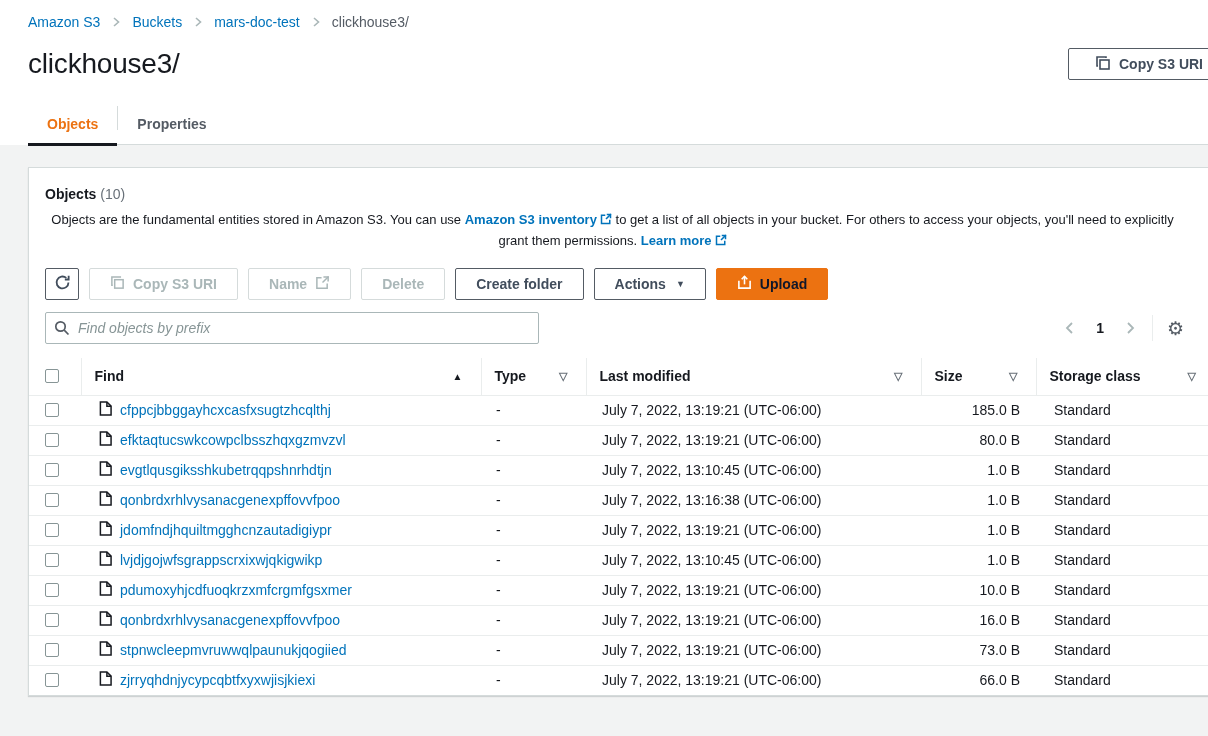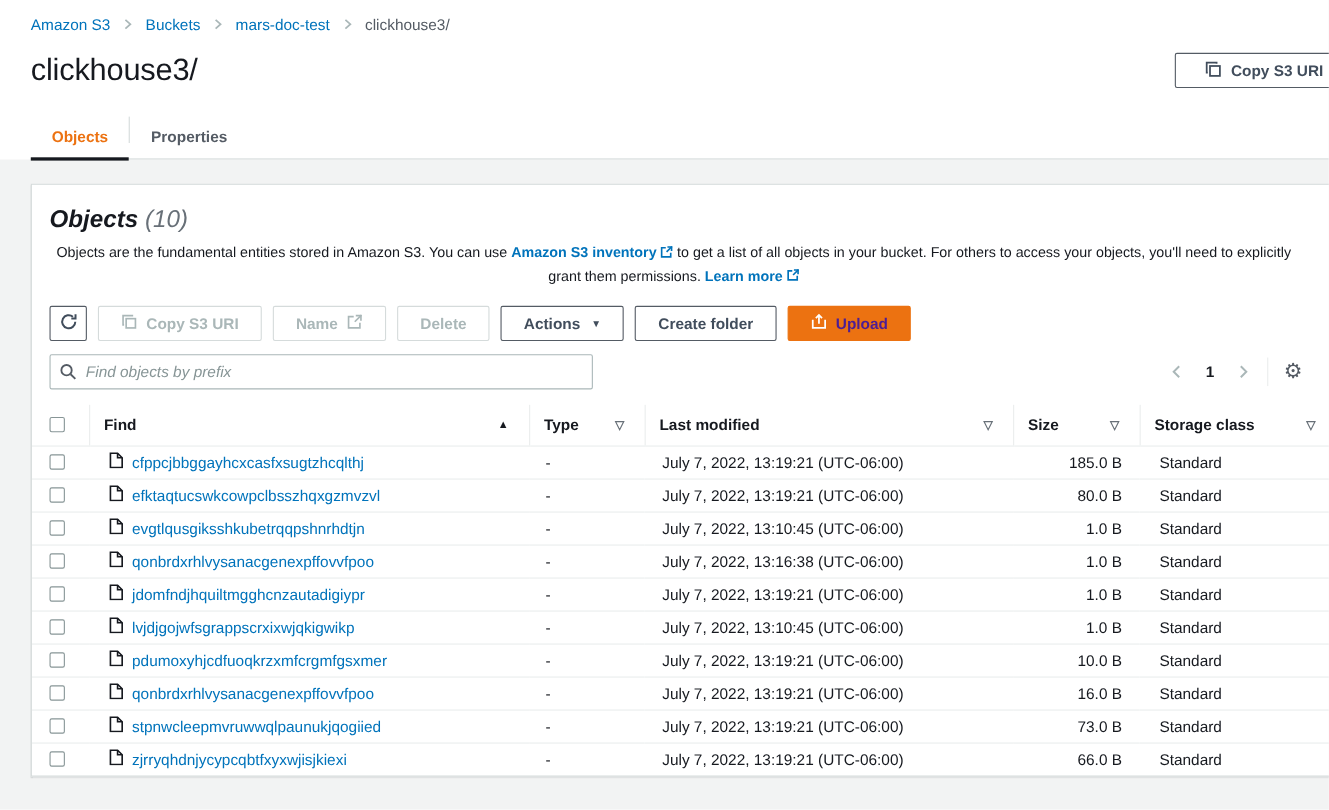--- a/index.html
+++ b/index.html
@@ -18,35 +18,35 @@
   .crumb-sep { display:inline-flex; color:#aab7b8; }
   .title-row { display:flex; align-items:flex-start; justify-content:space-between; margin-top:18px; }
   h1.page-title { margin:0; font-size:28px; font-weight:500; letter-spacing:-0.2px; color:#16191f; }
   .btn { display:inline-flex; align-items:center; justify-content:center; gap:8px;
          height:32px; padding:0 20px; background:#fff; border:1px solid #545b64;
          border-radius:2px; font-size:14px; font-weight:700; color:#414d5c;
          cursor:pointer; white-space:nowrap; font-family:inherit; }
   .btn svg { flex:0 0 auto; }
   .btn.disabled { border-color:#d5dbdb; color:#aab7b8; cursor:default; }
   .btn.disabled svg { stroke:#aab7b8; }
-  .btn.primary { background:#ec7211; border-color:#ec7211; color:#4c1d95; }
+  .btn.primary { background:#ec7211; border-color:#ec7211; color:#0f172a; }
   .btn.icon-only { width:34px; padding:0; }
   .copy-uri-top { margin-right:-22px; padding:0 26px; }
   
   .tabs { display:flex; align-items:flex-end; margin-top:26px; border-bottom:1px solid #d5dbdb; }
   .tab { padding:0 19px 11px 19px; font-weight:700; font-size:14px; color:#545b64;
          border-bottom:3px solid transparent; margin-bottom:-2px; cursor:pointer; }
   .tab.active { color:#ec7211; border-bottom-color:#16191f; }
   .tab-divider { width:1px; height:24px; background:#d5dbdb; margin-bottom:14px; }
   
   .content { padding:22px 0 0 28px; }
   .card { width:1185px; background:#fff; border:1px solid #d5dbdb;
           box-shadow:0 1px 1px 0 rgba(0,28,36,.15); }
   .card-head { padding:18px 16px 0 16px; }
-  h2.panel-title { margin:0; font-size:22px;font-style:italic; }
+  h2.panel-title { margin:0; font-size:14px; }
   h2.panel-title .count { font-weight:400; color:#687078; }
   .desc { margin:8px 0 0 0; font-size:13px; line-height:20px; color:#16191f; max-width:1135px;text-align:center; }
   .desc a { color:#0073bb; font-weight:700; text-decoration:none; cursor:pointer; }
   .ext-ic { display:inline-block; vertical-align:-1px; margin-left:3px; }
   
   .toolbar { display:flex; align-items:center; gap:10px; margin-top:16px; }
   .caret { font-size:9px; color:#414d5c; margin-left:2px; }
   
   .search-row { display:flex; align-items:center; margin-top:12px; }
   .search-box { position:relative; width:494px; }
@@ -164,25 +164,25 @@
           <span><svg width="15" height="15" viewBox="0 0 16 16">
                 <path d="M13 9v5H2V3h5" fill="none" stroke="#aab7b8" stroke-width="1.6"></path>
                 <path d="M9 2h5v5" fill="none" stroke="#aab7b8" stroke-width="1.6"></path>
                 <path d="M14.5 1.5L8 8" fill="none" stroke="#aab7b8" stroke-width="1.6"></path>
               </svg></span>
         </button>
         <button class="btn disabled">
           <span>Delete</span>
         </button>
         <button class="btn">
+          <span>Create folder</span>
+        </button>
+        <button class="btn">
           <span>Actions</span>
           <span class="caret">▼</span>
-        </button>
-        <button class="btn">
-          <span>Create folder</span>
         </button>
         <button class="btn primary">
           <span><svg width="15" height="15" viewBox="0 0 16 16">
                 <path d="M2 6v8h12V6" fill="none" stroke="#fff" stroke-width="1.7"></path>
                 <path d="M8 10V1.5" fill="none" stroke="#fff" stroke-width="1.7"></path>
                 <polyline points="5,4.5 8,1.5 11,4.5" fill="none" stroke="#fff" stroke-width="1.7"></polyline>
               </svg></span>
           <span>Upload</span>
         </button>
       </div>

